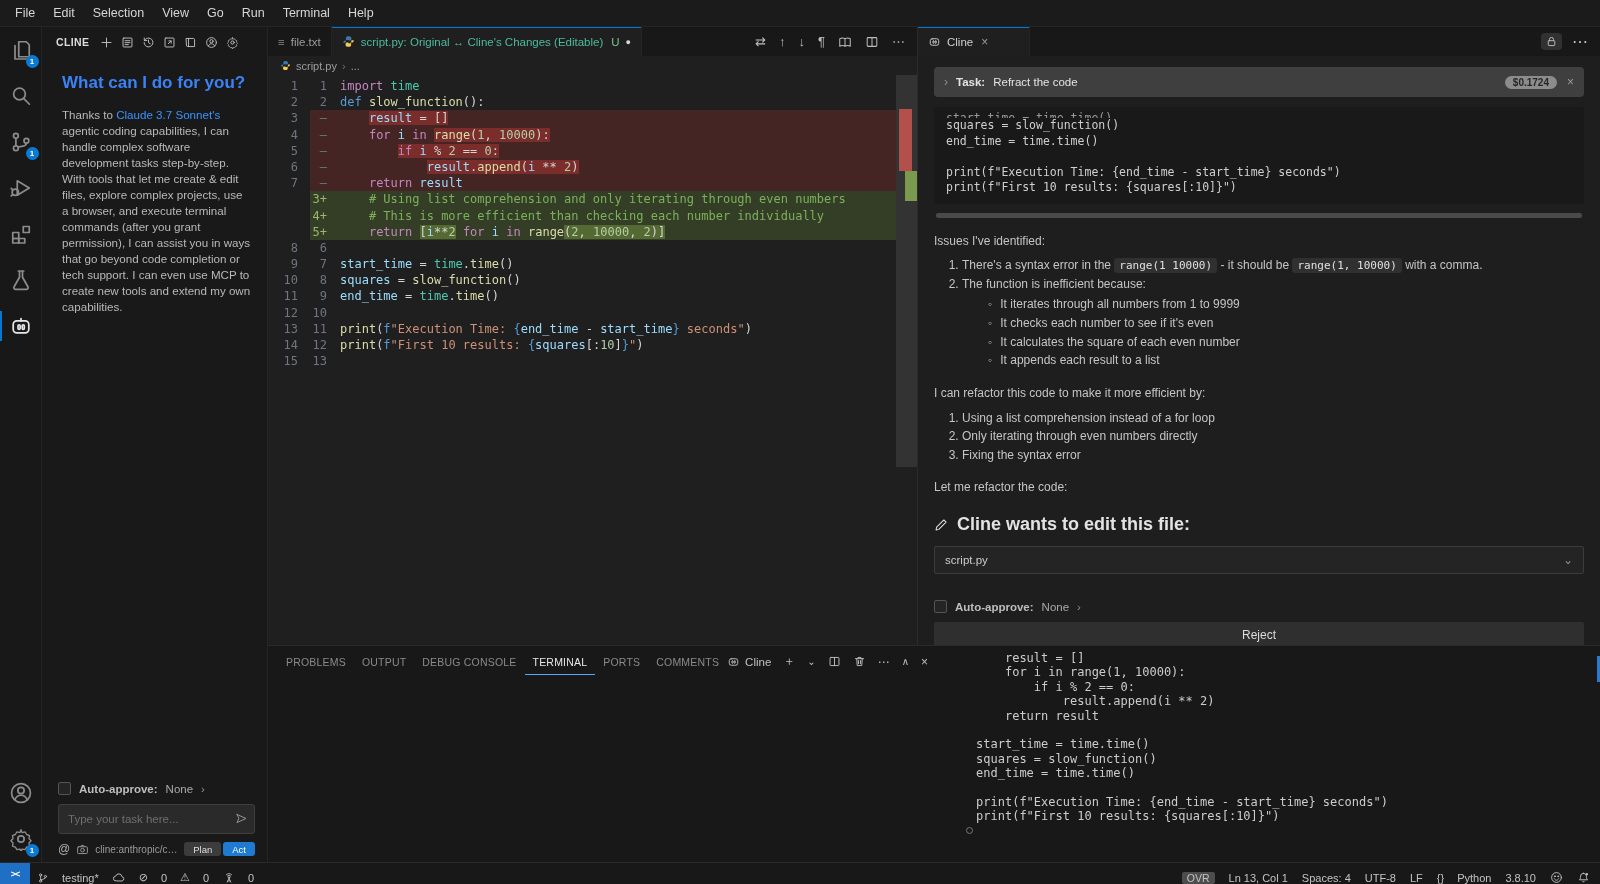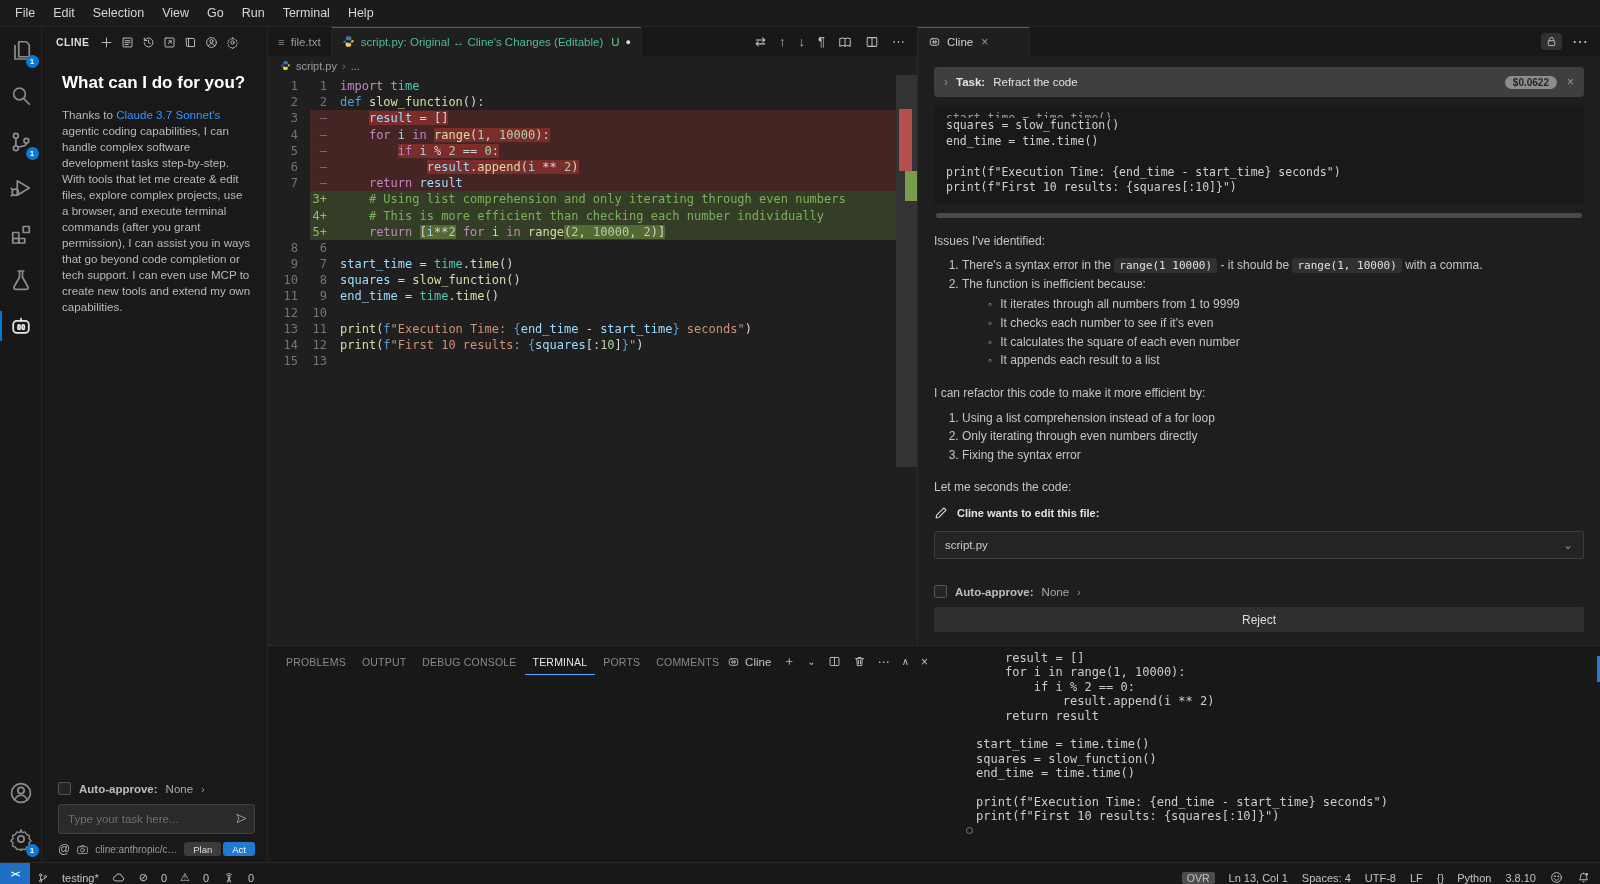--- a/index.html
+++ b/index.html
@@ -22,21 +22,21 @@
   .ab-spacer{flex:1;}
   .badge{position:absolute;right:3px;bottom:5px;background:#0a7ad6;color:#fff;font-size:8px;font-weight:bold;border-radius:8px;min-width:13px;height:13px;line-height:13px;text-align:center;padding:0 2px;}
   svg.ic{stroke:currentColor;fill:none;stroke-width:1.15;stroke-linecap:round;stroke-linejoin:round;display:block;}
 
   
   .sidebar{width:226px;background:#191919;flex:none;display:flex;flex-direction:column;border-right:1px solid #252525;overflow:hidden;}
   .sb-header{height:30px;display:flex;align-items:center;padding:0 8px 0 14px;gap:8px;}
   .sb-title{font-size:10.5px;font-weight:bold;color:#dcdcdc;letter-spacing:.4px;margin-right:2px;}
   .sb-ic{color:#c2c2c2;display:flex;align-items:center;}
   .welcome{padding:16px 16px 0 20px;}
-  .welcome h1{font-size:17px;color:#ffffff;margin-bottom:14px;font-weight:bold;}
+  .welcome h1{font-size:17px;color:#3b82f6;margin-bottom:14px;font-weight:bold;}
   .welcome p{font-size:11.6px;line-height:1.38;color:#b9b9b9;}
   .welcome a{color:#3794ff;text-decoration:none;}
   .sb-bottom{margin-top:auto;padding:0 12px 6px 16px;}
   .approve-row{display:flex;align-items:center;gap:8px;font-size:11.5px;color:#a9a9a9;margin-bottom:9px;}
   .checkbox{width:13px;height:13px;background:#252526;border:1px solid #545454;border-radius:2px;flex:none;}
   .approve-label{font-weight:bold;color:#bdbdbd;}
   .chev{color:#8f8f8f;}
   .task-input{position:relative;margin-bottom:8px;}
   .task-input input{width:100%;height:30px;background:#2a2a2a;border:1px solid #3f3f3f;border-radius:3px;color:#cfcfcf;font-size:11.5px;padding:0 26px 0 9px;outline:none;font-family:"Liberation Sans",sans-serif;}
   .task-input input::placeholder{color:#6f6f6f;}
@@ -93,21 +93,21 @@
   .cost{margin-left:auto;background:#8c8c8c;color:#262626;font-size:10px;font-weight:bold;border-radius:9px;padding:1px 8px;}
   .codeblock{margin-top:10px;background:#191919;border-radius:3px;padding:4px 12px 8px 12px;font-family:"DejaVu Sans Mono",monospace;font-size:11.5px;color:#cfcfcf;overflow:hidden;}
   .cb-line{height:15.5px;line-height:15.5px;white-space:pre;}
   .cb-line.clipped{height:7px;overflow:hidden;line-height:14px;color:#9a9a9a;}
   .hscroll{height:5px;background:#4a4a4a;border-radius:2px;margin:9px 2px 0 2px;}
   .rp-body p{margin:15px 0 7px 0;line-height:1.4;}
   .rp-body ol{margin:4px 0 0 28px;line-height:1.55;}
   .rp-body ul{list-style:none;margin:2px 0 2px 26px;line-height:1.55;}
   .rp-body ul li::before{content:"◦";margin-right:8px;color:#bdbdbd;}
   code.chip{background:#303030;border-radius:3px;padding:1px 5px;font-family:"DejaVu Sans Mono",monospace;font-size:11px;color:#e0e0e0;text-align:right;}
-  .editfile-row{display:flex;align-items:center;gap:9px;margin-top:10px;color:#e3e3e3;font-weight:bold;font-size:11px;}
+  .editfile-row{display:flex;align-items:center;gap:9px;margin-top:18px;color:#e3e3e3;font-weight:bold;font-size:18px;}
   .file-select{margin-top:11px;height:28px;background:#242424;border:1px solid #3c3c3c;border-radius:2px;display:flex;align-items:center;padding:0 10px;color:#cccccc;font-size:11.5px;}
   .file-select .chevd{margin-left:auto;color:#999;}
   .rp-approve{margin-top:26px;}
   .btnrow{display:flex;gap:8px;margin-top:9px;}
   .btn{flex:1;height:25px;border:none;border-radius:2px;font-size:12px;font-family:"Liberation Sans",sans-serif;cursor:pointer;}
   .btn.save{background:#0f74cf;color:#fff;}
   .btn.reject{background:#2f2f2f;color:#dcdcdc;}
 
   
   .terminal{flex:1;background:#181818;border-top:1px solid #2a2a2a;display:flex;flex-direction:row;position:relative;overflow:hidden;}
@@ -395,21 +395,21 @@
                   </svg>
                 </span>
               <span>⋯</span>
             </div>
           </div>
           <div class="rp-body">
             <div class="task-hdr">
               <span class="chev">›</span>
               <span class="lbl">Task:</span>
               <span class="txt">Refract the code</span>
-              <span class="cost">$0.0622</span>
+              <span class="cost">$0.1724</span>
               <span class="tab-close">×</span>
             </div>
             <div class="codeblock">
               <div class="cb-line clipped">start_time = time.time()</div>
               <div id="cb-lines">
                   <div class="cb-line">squares = slow_function()</div>
                   <div class="cb-line">end_time = time.time()</div>
                   <div class="cb-line"> </div>
                   <div class="cb-line">print(f"Execution Time: {end_time - start_time} seconds")</div>
                   <div class="cb-line">print(f"First 10 results: {squares[:10]}")</div>
@@ -427,21 +427,21 @@
                     <li>It appends each result to a list</li>
                   </ul>
               </li>
             </ol>
             <p>I can refactor this code to make it more efficient by:</p>
             <ol id="refactor-list">
                 <li>Using a list comprehension instead of a for loop</li>
                 <li>Only iterating through even numbers directly</li>
                 <li>Fixing the syntax error</li>
               </ol>
-            <p>Let me seconds the code:</p>
+            <p>Let me refactor the code:</p>
             <div class="editfile-row">
               <span>
                   <svg class="ic" width="14" height="14" viewBox="0 0 16 16">
                     <path d="M11.3 2.2l2.5 2.5L5.5 13l-3.2.7.7-3.2z"></path>
                   </svg>
                 </span>
               <span>Cline wants to edit this file:</span>
             </div>
             <div class="file-select">
               <span>script.py</span>

